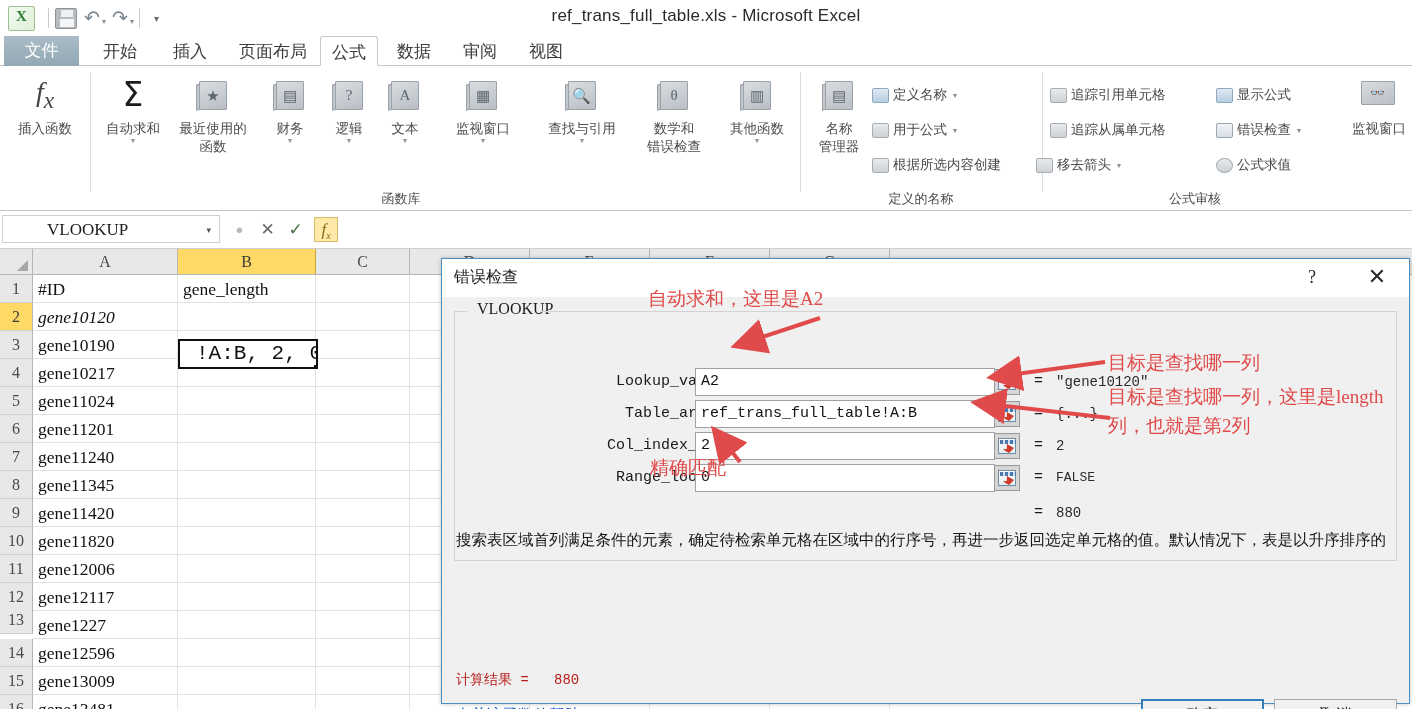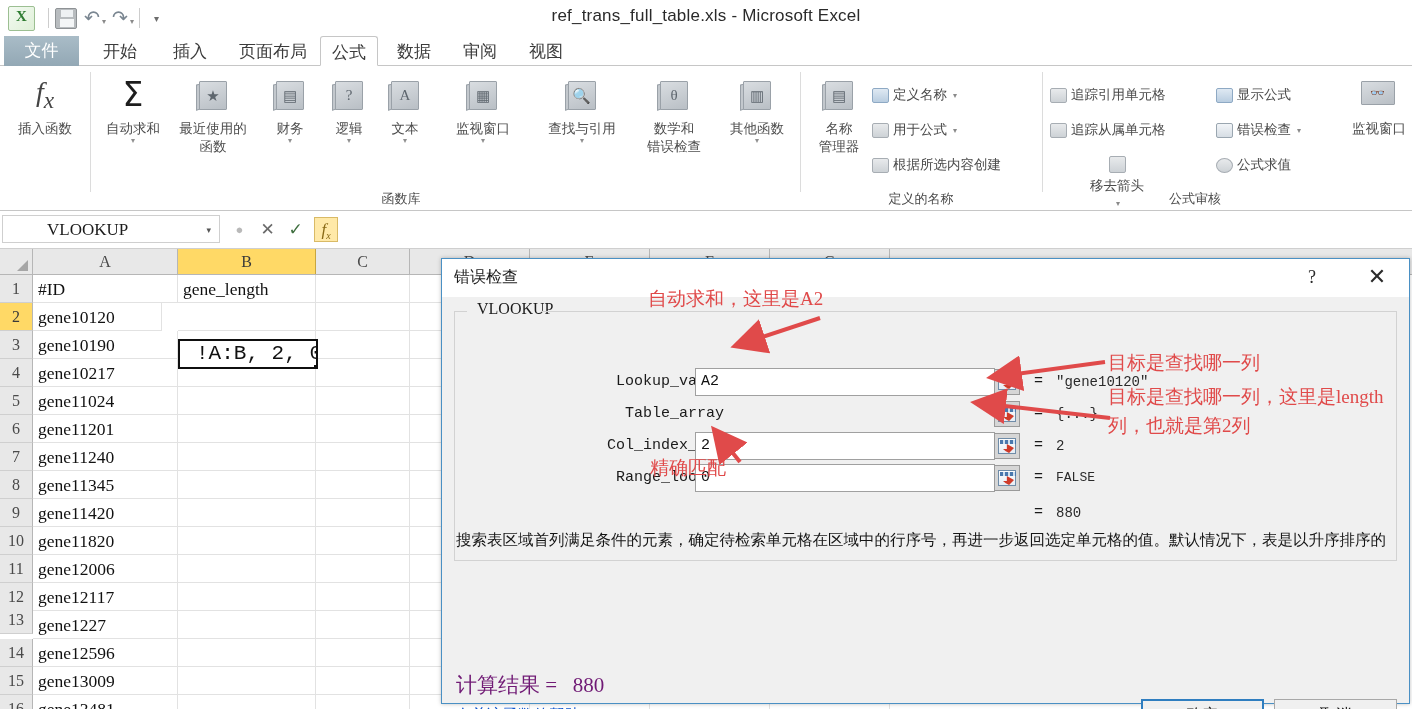--- a/index.html
+++ b/index.html
@@ -252,21 +252,21 @@
     font-family:"Liberation Serif", serif; font-size:15.5px; color:#151515; line-height:21px;
   }
   .desc2 {
     position:absolute; left:228px; top:295px; width:728px;
     font-family:"Liberation Serif", serif; font-size:15px; color:#151515; line-height:21px;
   }
   .desc2 .argn { font-family:"Liberation Mono","DejaVu Sans Mono",monospace; font-size:14px; }
 
   .result {
     position:absolute; left:14px; top:374px;
-    font-family:Liberation Serif, serif; font-size:21px; color:#701a75;
+    font-family:Liberation Mono, monospace; font-size:14px; color:#b91c1c;
   }
   .helplink {
     position:absolute; left:14px; top:408px;
     font-family:"Liberation Serif", serif; font-size:15.5px; color:#1155cc;
     text-decoration:underline; cursor:pointer;
   }
   .dbtn {
     position:absolute; top:402px; width:123px; height:32px;
     background:#f0f0f0; border:1px solid #a8a8a8;
     font-size:16px; color:#111; text-align:center; line-height:30px;
@@ -458,21 +458,21 @@
     <div class="grp-sep" style="left:1042px;"></div>
 
     <div class="smallcmd" style="left:1050px; top:20px;">
       <span class="sico"></span>
       <span>追踪引用单元格</span>
     </div>
     <div class="smallcmd" style="left:1050px; top:55px;">
       <span class="sico"></span>
       <span>追踪从属单元格</span>
     </div>
-    <div class="smallcmd" style="left:1090px; top:90px;flex-direction:column;">
+    <div class="smallcmd" style="left:1036px; top:90px;">
       <span class="sico"></span>
       <span>移去箭头</span>
       <span class="caret-sm">▾</span>
     </div>
     <div class="smallcmd" style="left:1216px; top:20px;">
       <span class="sico blue"></span>
       <span>显示公式</span>
     </div>
     <div class="smallcmd" style="left:1216px; top:55px;">
       <span class="sico warn"></span>
@@ -525,21 +525,21 @@
     <div id="rows-container">
         <div class="rowhdr" style="top: 26px;">1</div>
         <div class="cell" style="left: 33px; top: 26px; width: 145px;">#ID</div>
         <div class="cell" style="left: 178px; top: 26px; width: 138px;">gene_length</div>
         <div class="cell" style="left: 316px; top: 26px; width: 94px;"></div>
         <div class="cell" style="left: 410px; top: 26px; width: 120px;"></div>
         <div class="cell" style="left: 530px; top: 26px; width: 120px;"></div>
         <div class="cell" style="left: 650px; top: 26px; width: 120px;"></div>
         <div class="cell" style="left: 770px; top: 26px; width: 120px;"></div>
         <div class="rowhdr sel" style="top: 54px;">2</div>
-        <div class="cell" style="left: 33px; top: 54px; width: 129px;">gene10120</div>
+        <div class="cell" style="left: 33px; top: 54px; width: 145px; font-style: italic;">gene10120</div>
         <div class="cell" style="left: 178px; top: 54px; width: 138px;"></div>
         <div class="cell" style="left: 316px; top: 54px; width: 94px;"></div>
         <div class="cell" style="left: 410px; top: 54px; width: 120px;"></div>
         <div class="cell" style="left: 530px; top: 54px; width: 120px;"></div>
         <div class="cell" style="left: 650px; top: 54px; width: 120px;"></div>
         <div class="cell" style="left: 770px; top: 54px; width: 120px;"></div>
         <div class="rowhdr" style="top: 82px;">3</div>
         <div class="cell" style="left: 33px; top: 82px; width: 145px;">gene10190</div>
         <div class="cell" style="left: 178px; top: 82px; width: 138px;"></div>
         <div class="cell" style="left: 316px; top: 82px; width: 94px;"></div>
@@ -670,20 +670,21 @@
 
       <div class="arg-label" style="left:112px; top:73px;">Lookup_value</div>
       <div class="arg-input" style="left:253px; top:71px; width:300px;">A2</div>
       <div class="rng-btn" style="left:552px; top:72px;">
           <div class="mini"></div>
         </div>
       <div class="eq" style="left:592px; top:73px;">=</div>
       <div class="eqv" style="left:614px; top:73px;">"gene10120"</div>
 
       <div class="arg-label" style="left:112px; top:105px;">Table_array</div>
+      <div class="arg-input" style="left:253px; top:103px; width:300px;">ref_trans_full_table!A:B</div>
       <div class="rng-btn" style="left:552px; top:104px;">
           <div class="mini"></div>
         </div>
       <div class="eq" style="left:592px; top:105px;">=</div>
       <div class="eqv" style="left:614px; top:105px;">{...}</div>
 
       <div class="arg-label" style="left:112px; top:137px;">Col_index_num</div>
       <div class="arg-input" style="left:253px; top:135px; width:300px;">2</div>
       <div class="rng-btn" style="left:552px; top:136px;">
           <div class="mini"></div>

